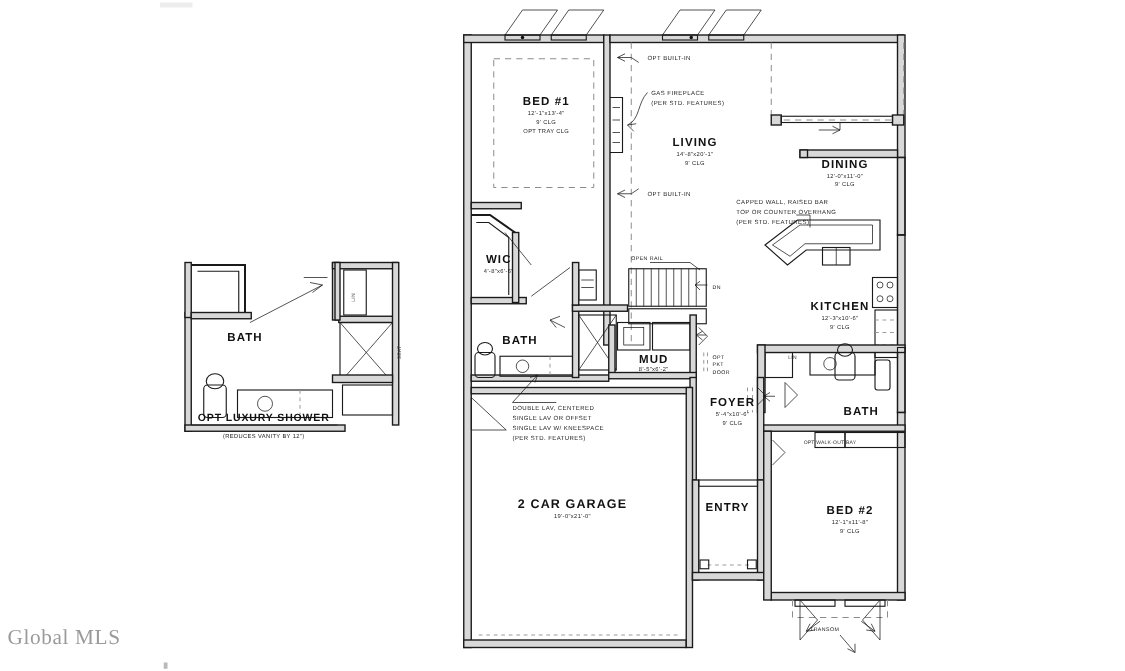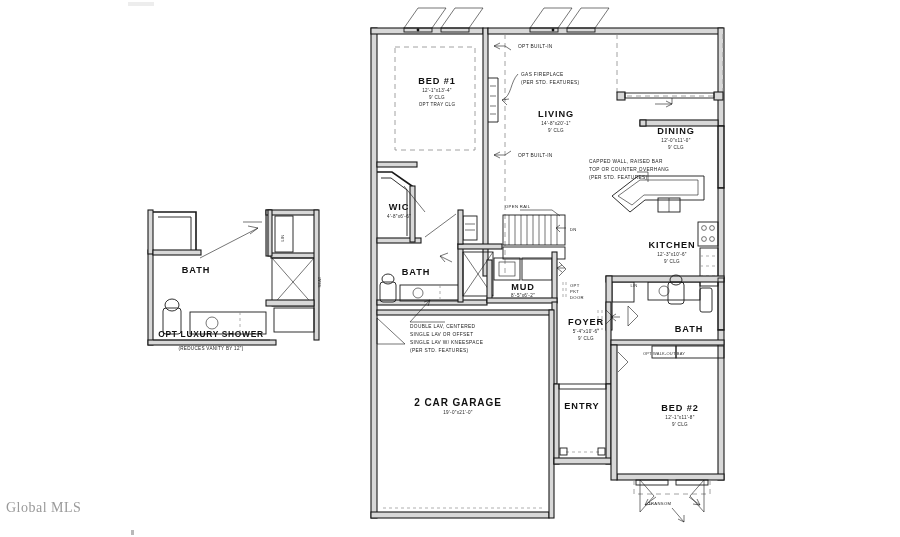--- a/index.html
+++ b/index.html
@@ -9,21 +9,21 @@
     color:#1a1a1a;
     overflow:hidden;
     position:relative;
   }
   #stage{position:absolute;left:0;top:0;width:900px;height:537px;}
   svg.plan{position:absolute;left:0;top:0;width:900px;height:537px;}
 
   .wm{
     position:absolute;left:6px;top:500px;
     font-family:"Liberation Serif",serif;
-    font-size:14px;color:#9a9a9a;letter-spacing:.5px;
+    font-size:17px;color:#9a9a9a;letter-spacing:.5px;
     user-select:none;
     text-align:center;
   }
   .tick{position:absolute;left:131px;top:530px;width:3px;height:5px;background:#b9b9b9;}
   .tick2{position:absolute;left:128px;top:2px;width:26px;height:4px;background:#ededed;}
 
   
 </style>
 </head>
 <body>

